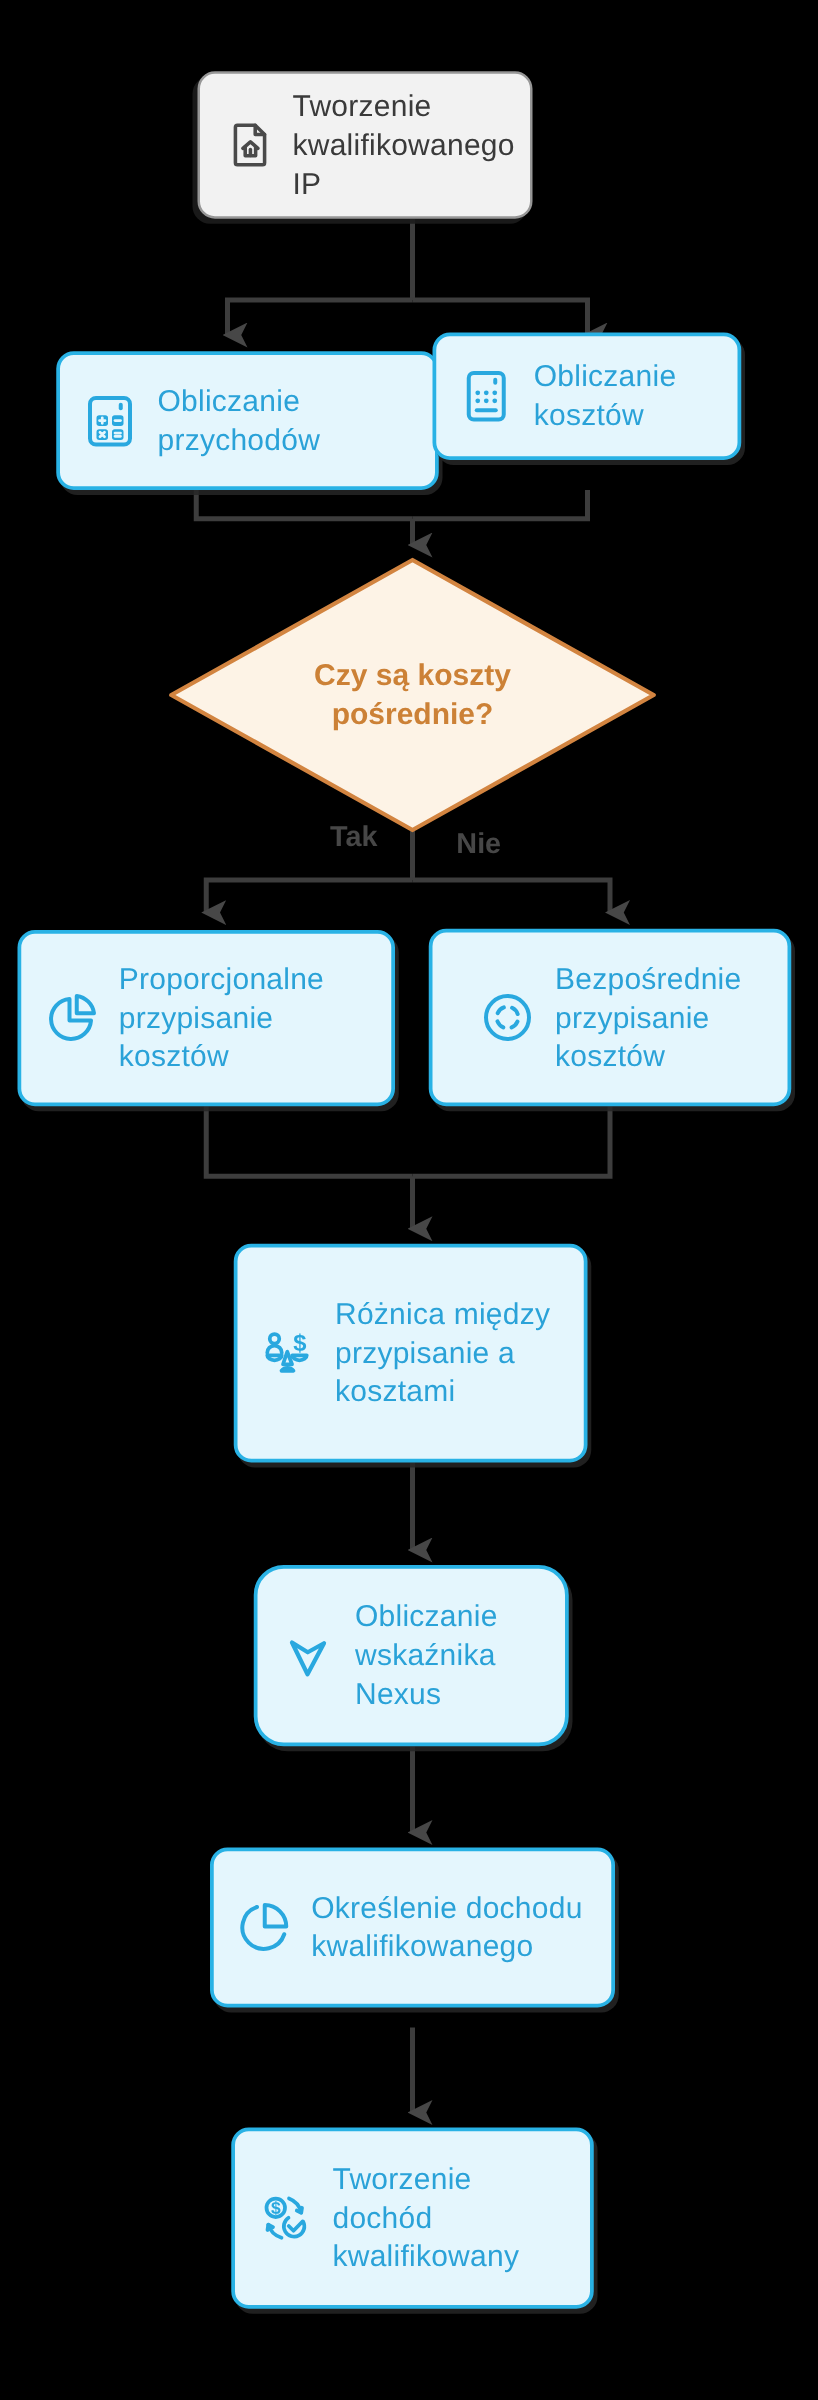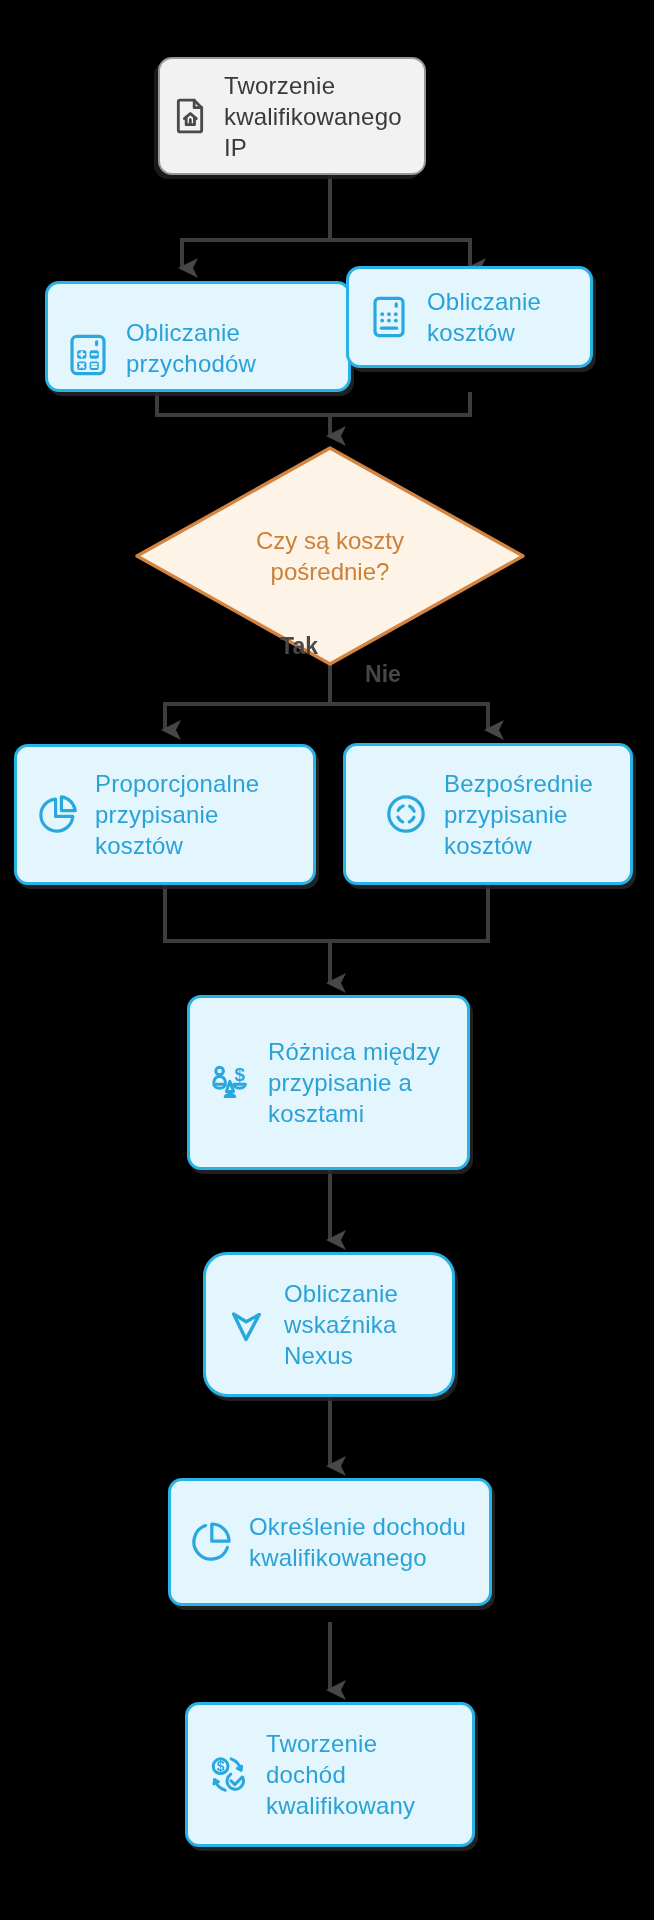--- a/index.html
+++ b/index.html
@@ -8,41 +8,41 @@
   #edges{position:absolute;left:0;top:0;width:654px;height:1920px;}
   .node{position:absolute;box-sizing:border-box;display:flex;align-items:center;gap:14px;
         border-radius:14px;padding:10px 16px;}
   .node .icon{flex:0 0 auto;display:flex;align-items:center;justify-content:center;}
   .node .icon svg{display:block;}
   .node .label{font-size:24px;line-height:31px;font-weight:500;letter-spacing:.2px;}
   .blue{background:#e4f6fd;border:3px solid #29b2e5;color:#2aa2d8;
         box-shadow:3px 4px 0 rgba(38,38,38,.85);}
   .blue .icon{color:#29a8df;width:48px;height:48px;}
   .start{background:#f2f2f2;border:2px solid #979797;color:#3a3a3a;
-         box-shadow:-4px 4px 0 rgba(28,28,28,.9);padding-left:10px;}
+         box-shadow:-4px 4px 0 rgba(28,28,28,.9);padding-left:20px;}
   .start .icon{color:#4a4a4a;width:40px;height:40px;}
   
   #node-start{left:158px;top:57px;width:268px;height:118px;}
-  #node-revenue{left:45px;top:281px;width:306px;height:111px;align-items:flex-end;}
+  #node-revenue{left:45px;top:281px;width:306px;height:111px;}
   #node-costs{left:346px;top:266px;width:247px;height:102px;justify-content:space-between;}
   #node-proportional{left:14px;top:744px;width:302px;height:141px;justify-content:center;}
   #node-direct{left:343px;top:743px;width:290px;height:142px;padding-left:36px;}
   #node-difference{left:187px;top:995px;width:283px;height:175px;}
   #node-nexus{left:203px;top:1252px;width:252px;height:145px;border-radius:24px;}
   #node-qualified{left:168px;top:1478px;width:324px;height:128px;}
   #node-final{left:185px;top:1702px;width:290px;height:145px;}
   
   #decision{position:absolute;left:133px;top:444px;width:394px;height:224px;}
   #decision svg{position:absolute;left:0;top:0;}
   #decision .label{position:absolute;inset:0;display:flex;align-items:center;justify-content:center;
-        text-align:center;color:#cc8136;font-size:24px;line-height:31px;font-weight:400;
+        text-align:center;color:#cc8136;font-size:24px;line-height:31px;font-weight:700;
         padding:0 78px;box-sizing:border-box;}
   .edge-label{position:absolute;width:70px;text-align:center;color:#474747;
         font-size:23px;font-weight:700;}
-  #label-yes{left:248px;top:633px;text-align:right;}
+  #label-yes{left:248px;top:656px;}
   #label-no{left:348px;top:661px;}
 </style>
 </head>
 <body>
 
 <div id="canvas">
 
   <svg id="edges" width="654" height="1920" viewBox="0 0 654 1920">
     <defs>
       <marker id="ah" viewBox="0 0 10 10" refX="5" refY="8" markerWidth="5" markerHeight="5" orient="auto" markerUnits="strokeWidth">

